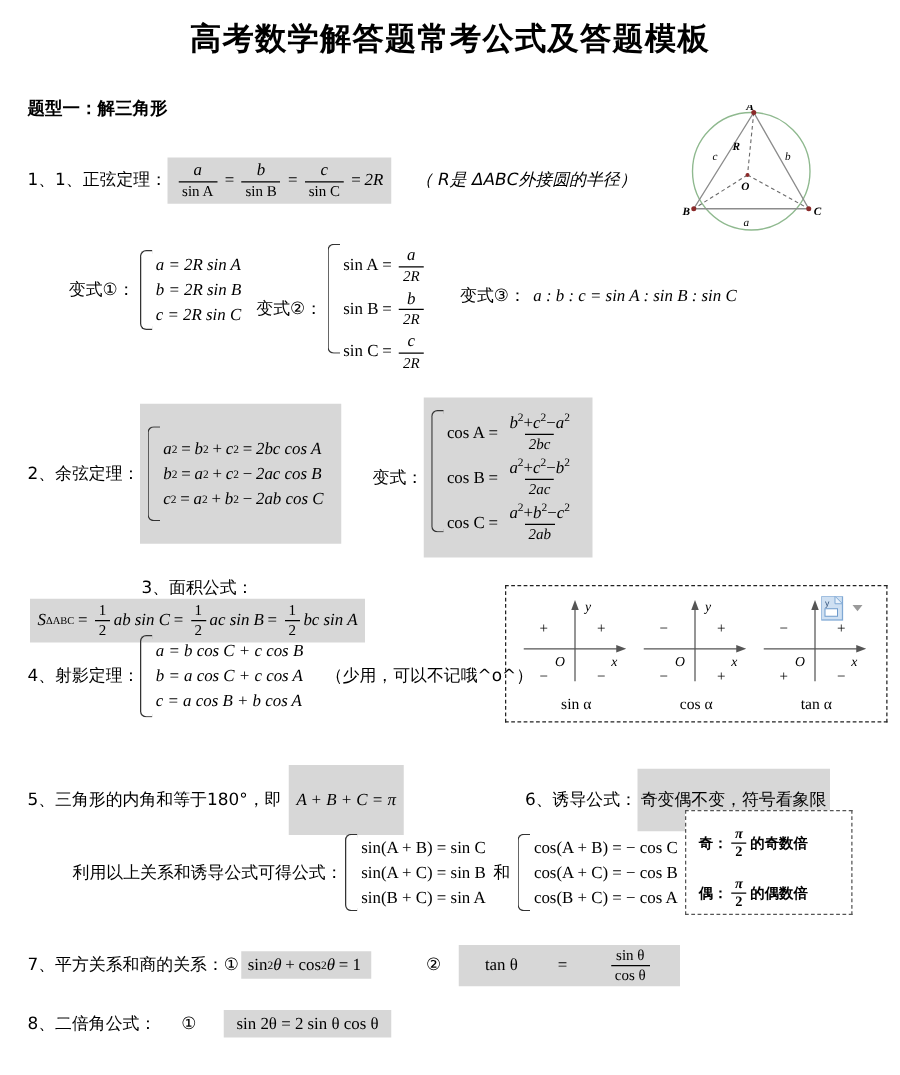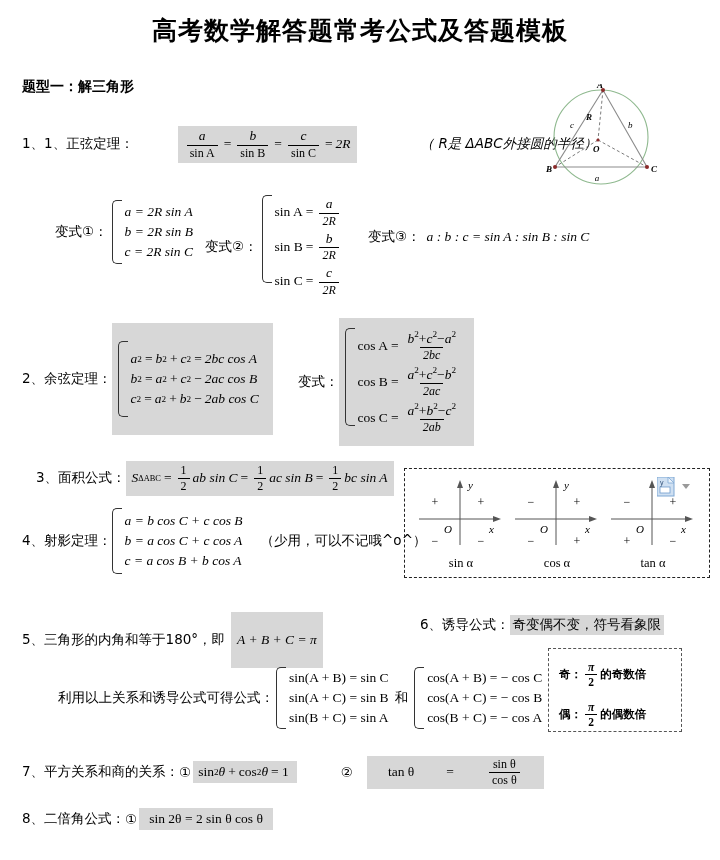--- a/index.html
+++ b/index.html
@@ -126,21 +126,21 @@
     font-weight: bold;
   }
 </style>
 </head>
 <body>
 
 <div id="doc-title">高考数学解答题常考公式及答题模板</div>
 
 <div id="topic-heading">题型一：解三角形</div>
 
-<div class="row" style="top:126px; left:22px;gap:44px;">
+<div class="row" style="top:126px; left:22px;">
   <span class="item-label">1、<span class="u"></span><span>1、正弦定理：</span></span>
   <span class="eqn hl" style="padding:3px 6px;">
     <span class="frac">
         <span class="num mathit">a</span>
         <span class="den mathrm f-sm">sin A</span>
       </span>
     <span class="op">=</span>
     <span class="frac">
         <span class="num mathit">b</span>
         <span class="den mathrm f-sm">sin B</span>
@@ -277,21 +277,21 @@
           <span class="op">=</span>
         <span class="frac">
           <span class="num"><span class="mathit">a</span><sup class="exp">2</sup><span>+</span><span class="mathit">b</span><sup class="exp">2</sup><span>−</span><span class="mathit">c</span><sup class="exp">2</sup></span>
           <span class="den mathit f-sm">2ab</span>
         </span>
       </div>
     </span>
   </span>
 </div>
 
-<div class="row" style="top:461px; left:36px;">
+<div class="row" style="top:461px; left:24px;flex-direction:column;">
   <span class="item-label">3、面积公式：</span>
   <span class="eqn hl" style="padding:3px 6px;">
     <span class="mathit">S</span>
       <sub class="sb mathit">ΔABC</sub>
     <span class="op">=</span>
     <span class="frac">
         <span class="num mathrm f-sm">1</span>
         <span class="den mathrm f-sm">2</span>
       </span>
     <span class="mathit">ab sin C</span>
@@ -323,21 +323,21 @@
   <span class="item-label" style="margin-left:18px;">（少用，可以不记哦^o^）</span>
 </div>
 
 <div class="row" style="top:612px; left:22px;">
   <span class="item-label">5、三角形的内角和等于180°，即</span>
   <span class="eqn mathit hl" style="padding:20px 6px; margin-left:6px;">A + B + C = π</span>
 </div>
 
 <div class="row" style="top:615px; left:420px;">
   <span class="item-label">6、诱导公式：</span>
-  <span class="item-label hl" style="padding:1px 3px;">奇变偶不变，符号看象限</span>
+  <span class="item-label hl" style="padding:16px 3px;">奇变偶不变，符号看象限</span>
 </div>
 
 <div id="parity-box">
   <span class="parity-line" style="top:12px;">
     <span>奇：</span>
     <span class="frac">
         <span class="num mathit">π</span>
         <span class="den mathrm">2</span>
       </span>
     <span>的奇数倍</span>
@@ -390,21 +390,21 @@
   <span class="eqn hl" style="padding:2px 21px; margin-left:14px;gap:29px;">
     <span class="mathrm">tan θ</span>
       <span class="op">=</span>
     <span class="frac">
         <span class="num mathrm f-sm">sin θ</span>
         <span class="den mathrm f-sm">cos θ</span>
       </span>
   </span>
 </div>
 
-<div class="row" style="top:808px; left:22px;">
+<div class="row" style="top:808px; left:22px;gap:20px;">
   <span class="item-label">8、二倍角公式：</span>
   <span class="item-label">①</span>
   <span class="eqn mathrm hl" style="padding:3px 10px; margin-left:2px;">sin 2θ = 2 sin θ cos θ</span>
 </div>
 
 <div id="triangle-figure">
   <svg width="210" height="110" viewBox="0 0 210 110">
     <circle cx="103" cy="53" r="47" fill="none" stroke="#8fb98f" stroke-width="1.1"></circle>
     <polygon points="105,6 57,83 149,83" fill="none" stroke="#8c8c8c" stroke-width="1.1"></polygon>
     <line x1="105" y1="6" x2="100" y2="56" stroke="#6b6b6b" stroke-width="0.9" stroke-dasharray="3,2.4"></line>

